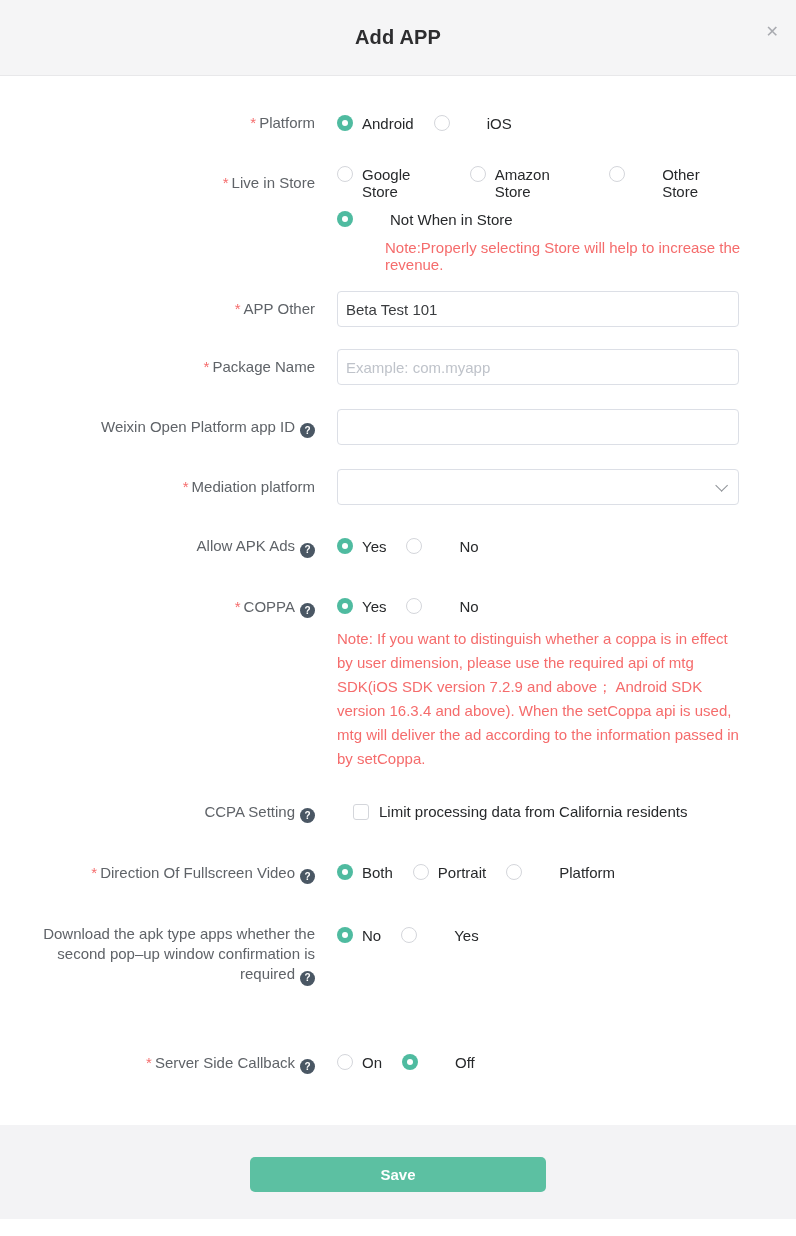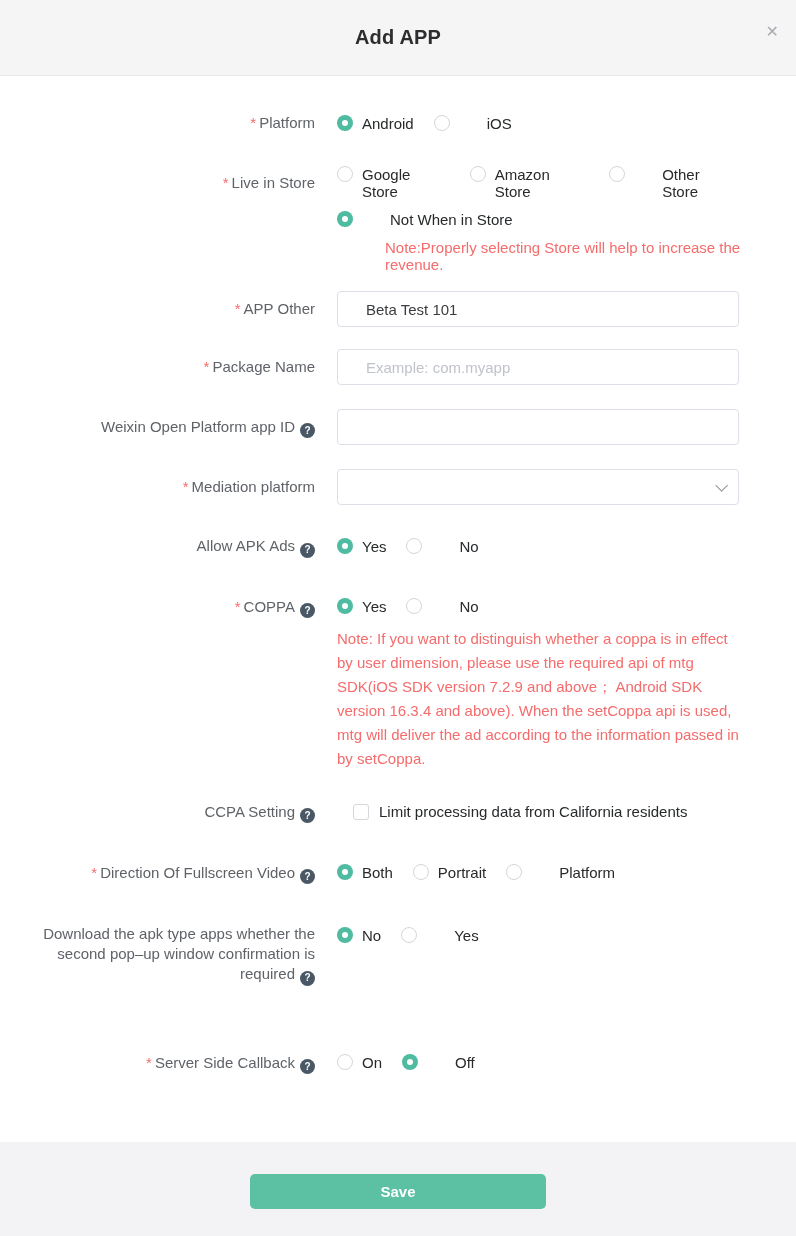--- a/index.html
+++ b/index.html
@@ -34,21 +34,21 @@
     border-radius:50%; background:#fff; }
   .rlbl { margin-left:9px; font-size:15px; color:#27292b; }
 
   
   .note { color:#f56c6c; font-size:15px; }
   .note.store { margin-top:9px; line-height:17px; width:380px;margin-left:48px; }
   .note.coppa { margin-top:9px; line-height:24px; width:402px; }
 
   
   .text-input { width:402px; height:36px; border:1px solid #dcdfe6; border-radius:4px;
-    padding:0 28px; font-size:15px; color:#3a3c3f; outline:none; background:#fff;
+    padding:0 8px; font-size:15px; color:#3a3c3f; outline:none; background:#fff;
     font-family:"Liberation Sans","DejaVu Sans",sans-serif; }
   .text-input::placeholder { color:#bfc3ca; }
 
   .select { width:402px; height:36px; border:1px solid #dcdfe6; border-radius:4px; background:#fff;
     display:flex; align-items:center; justify-content:space-between; padding:0 14px; cursor:pointer; }
   .select-value { font-size:15px; color:#3a3c3f; }
   .chev { width:9px; height:9px; border-right:1.6px solid #8f9398; border-bottom:1.6px solid #8f9398;
     transform:rotate(45deg) translateY(-3px); }
 
   
@@ -58,21 +58,21 @@
 
   
   .mt-38 { margin-top:38px; } .mt-18 { margin-top:18px; } .mt-22 { margin-top:22px; }
   .mt-24 { margin-top:24px; } .mt-30 { margin-top:30px; } .mt-32 { margin-top:40px; }
   .mt-66 { margin-top:66px; }
   .row-center { align-items:center; }
   .label-3l { line-height:20px; }
   .sub-line { margin-top:14px; }
 
   
-  .dlg-footer { position:absolute; left:0; bottom:0; width:796px; height:94px; background:#f3f3f5; }
+  .dlg-footer { position:absolute; left:0; bottom:17px; width:796px; height:94px; background:#f3f3f5; }
   .save-btn { display:block; margin:32px auto 0; width:296px; height:35px; background:#5cc0a2;
     border:none; border-radius:5px; color:#fff; font-size:15px; font-weight:600; cursor:pointer;
     font-family:"Liberation Sans","DejaVu Sans",sans-serif; }
 </style>
 </head>
 <body>
 
 <div class="dialog">
 
   <div class="dlg-header">

